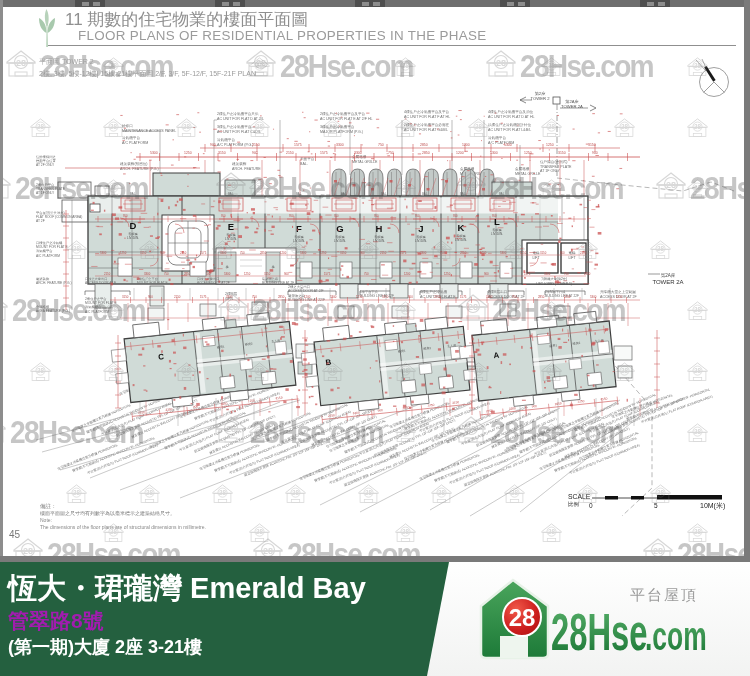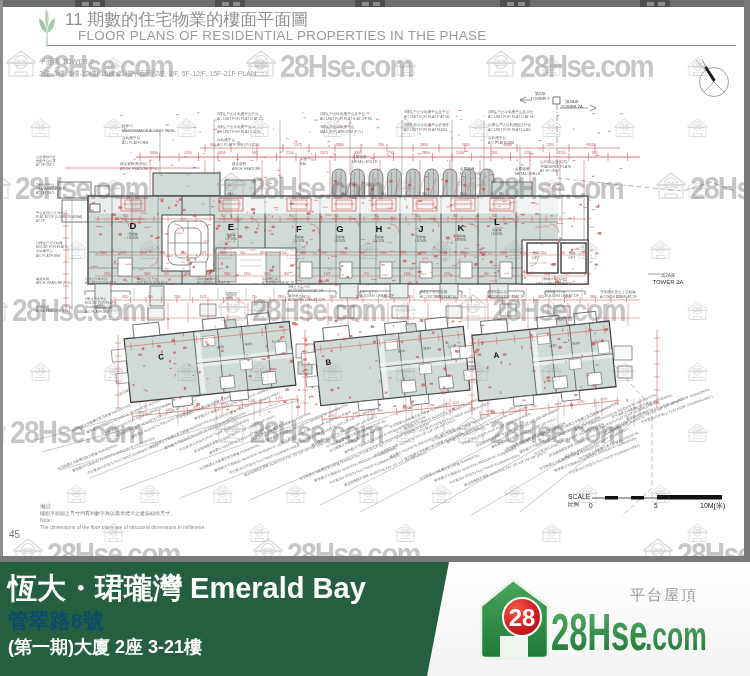--- a/index.html
+++ b/index.html
@@ -14,21 +14,21 @@
   #hline{left:48px;top:45px;width:688px;height:1px;background:#8f8f8f;}
   #sub1{left:39px;top:57px;font-size:7px;color:#a0a0a0;}
   #sub2{left:39px;top:69px;font-size:7px;color:#9a9a9a;}
   .wmt{position:absolute;font-weight:bold;font-size:32px;letter-spacing:-2px;
        color:rgba(88,88,88,0.34);white-space:nowrap;transform:scale(0.88,1);transform-origin:0 0;}
   .wmh{position:absolute;opacity:0.34;}
   #footbg{left:0;top:562px;width:750px;height:114px;background:linear-gradient(180deg,#ffffff,#f2f3f2);}
   #banner{left:0;top:562px;width:450px;height:114px;background:#24603f;
           clip-path:polygon(0 0,449px 0,427px 114px,0 114px);}
   #bt1{left:8px;top:569px;font-size:29px;font-weight:bold;color:#fff;}
-  #bt2{left:8px;top:607px;font-size:21px;font-weight:bold;color:#0c4a6e;}
+  #bt2{left:8px;top:607px;font-size:21px;font-weight:bold;color:#a21caf;}
   #bt3{left:8px;top:635px;font-size:18px;font-weight:bold;color:#fff;}
   #hk{left:630px;top:586px;font-size:15px;color:#9a9a9a;letter-spacing:2px;}
   #pageno{left:9px;top:529px;font-size:10px;color:#777;}
   #leftedge{left:0;top:0;width:3px;height:556px;background:#8d8d8d;}
 </style>
 </head><body>
 
 <svg class="abs" id="plansvg" style="left:0;top:0" width="750" height="676" viewBox="0 0 750 676">
     <text x="540" y="95" font-size="4.2" fill="#555" text-anchor="middle">第2座</text>
     <text x="540" y="100" font-size="4.2" fill="#555" text-anchor="middle">TOWER 2</text>

